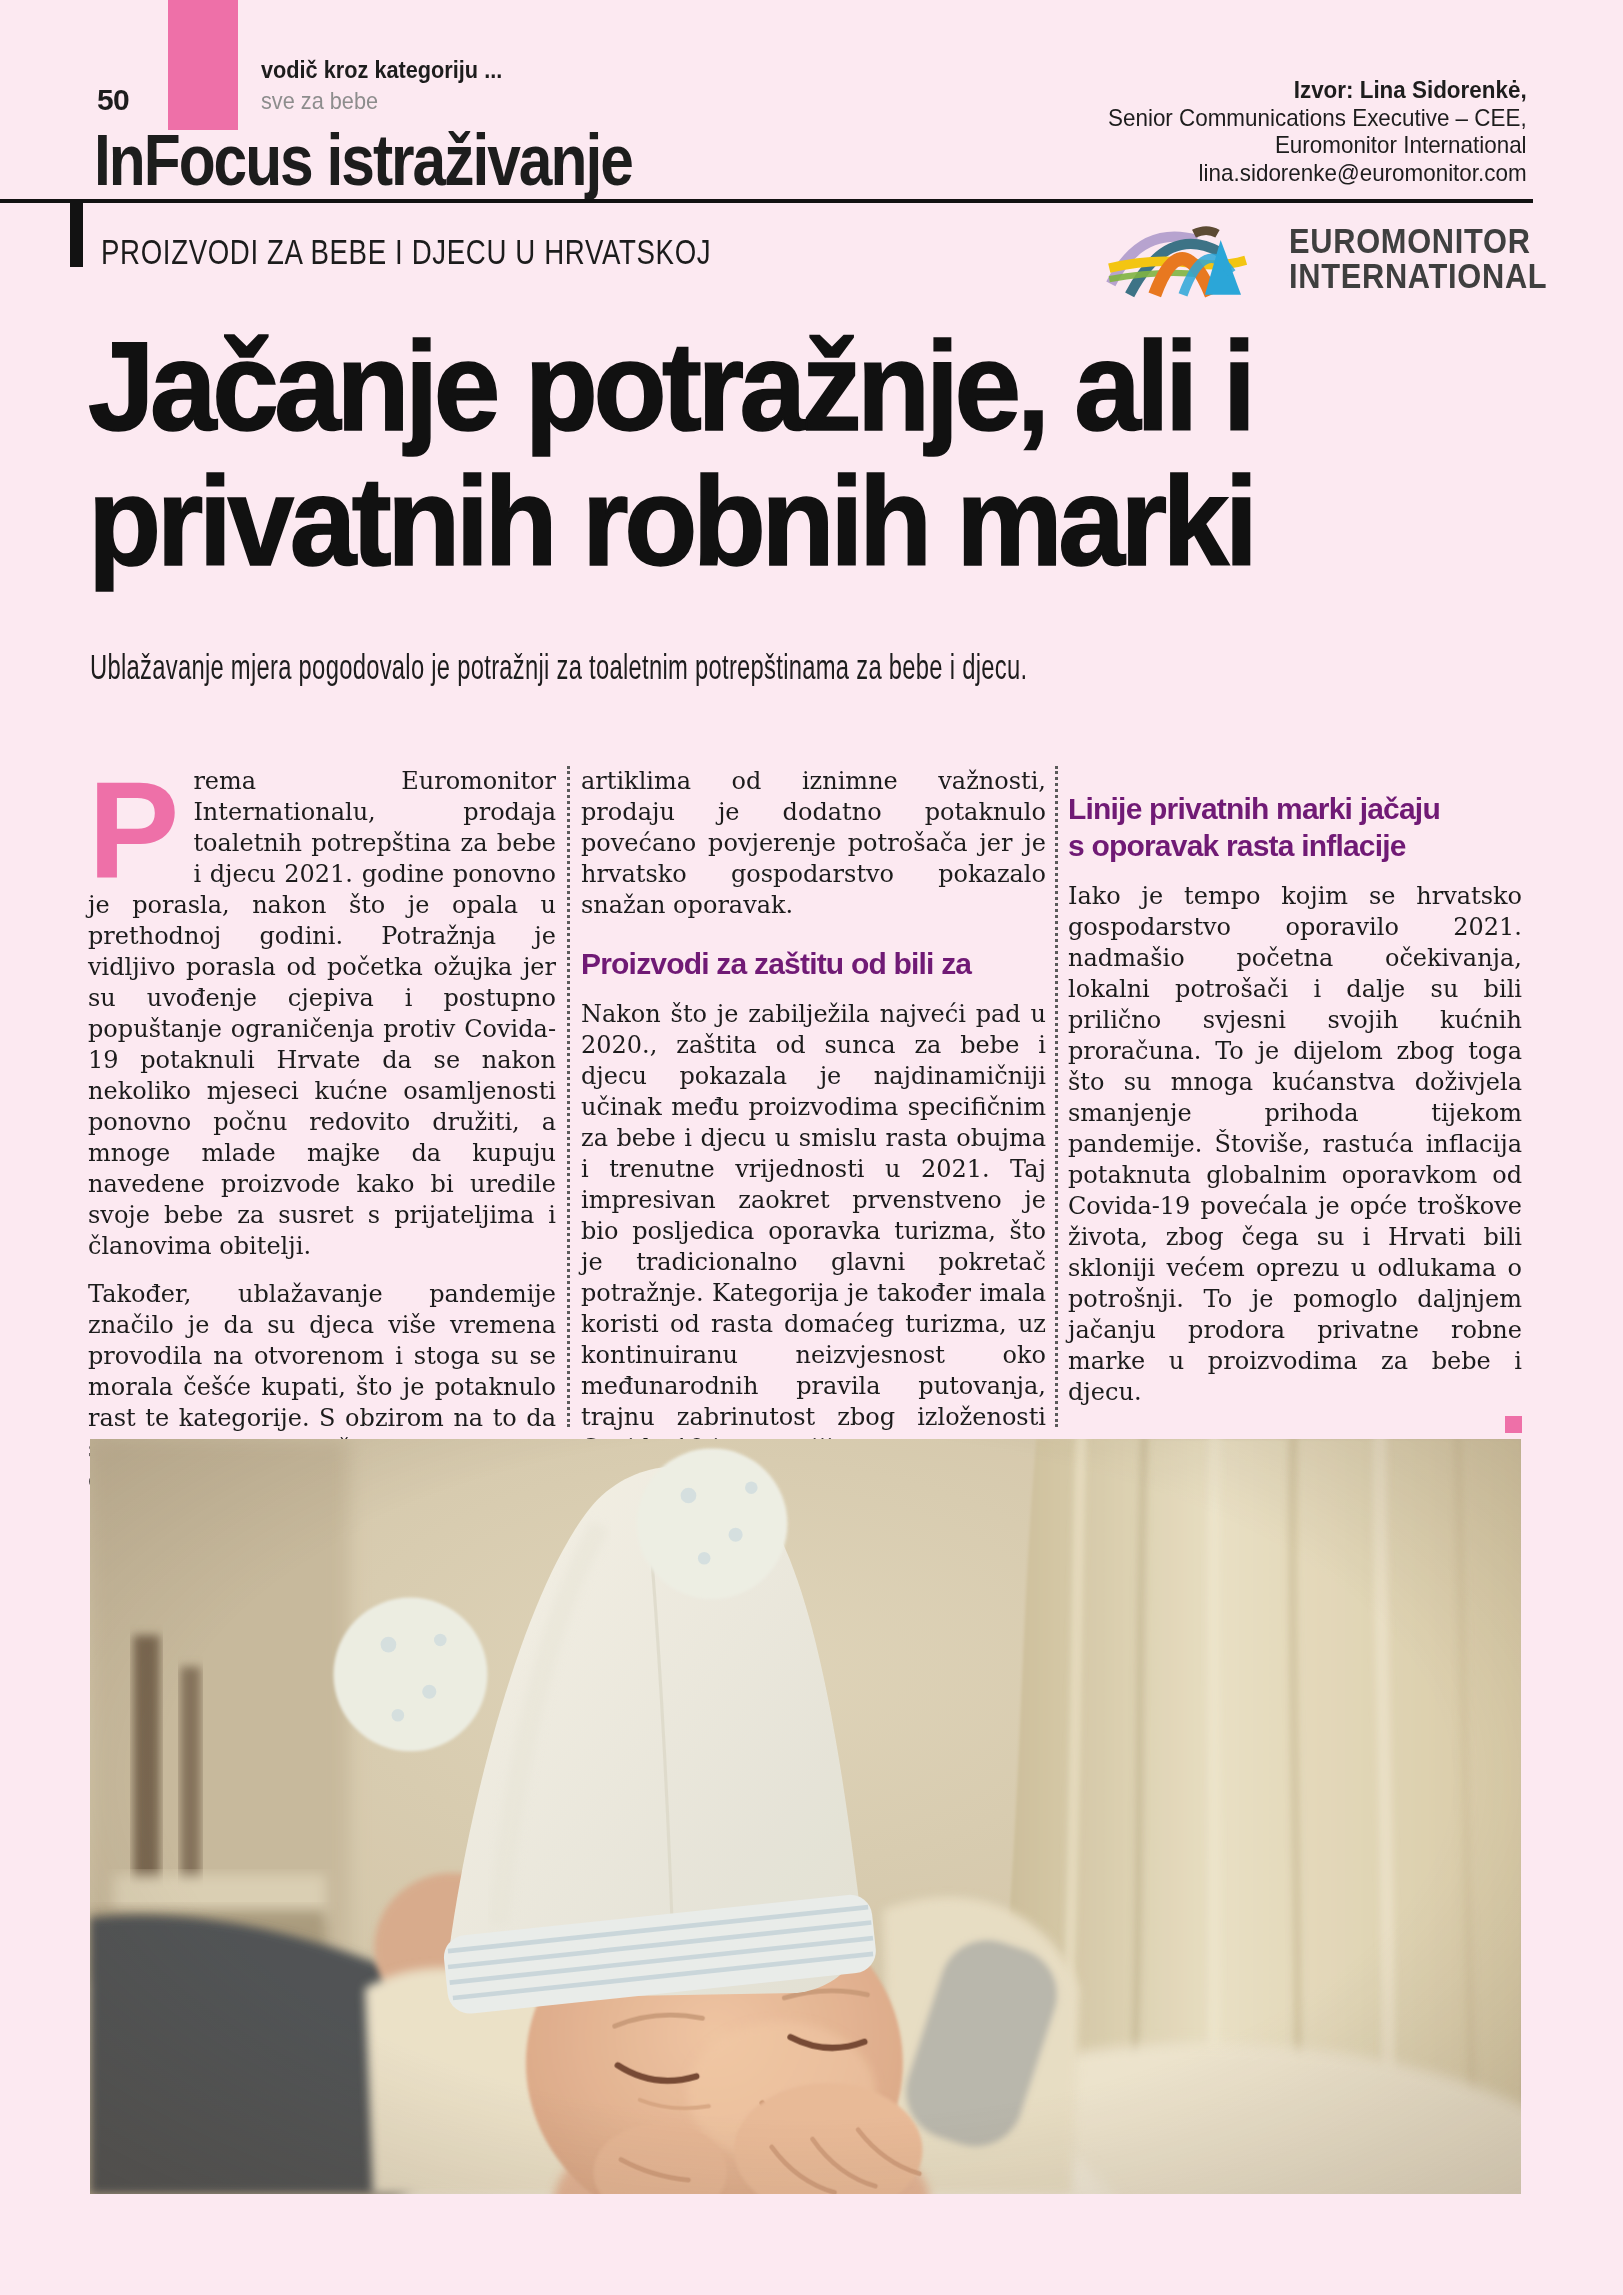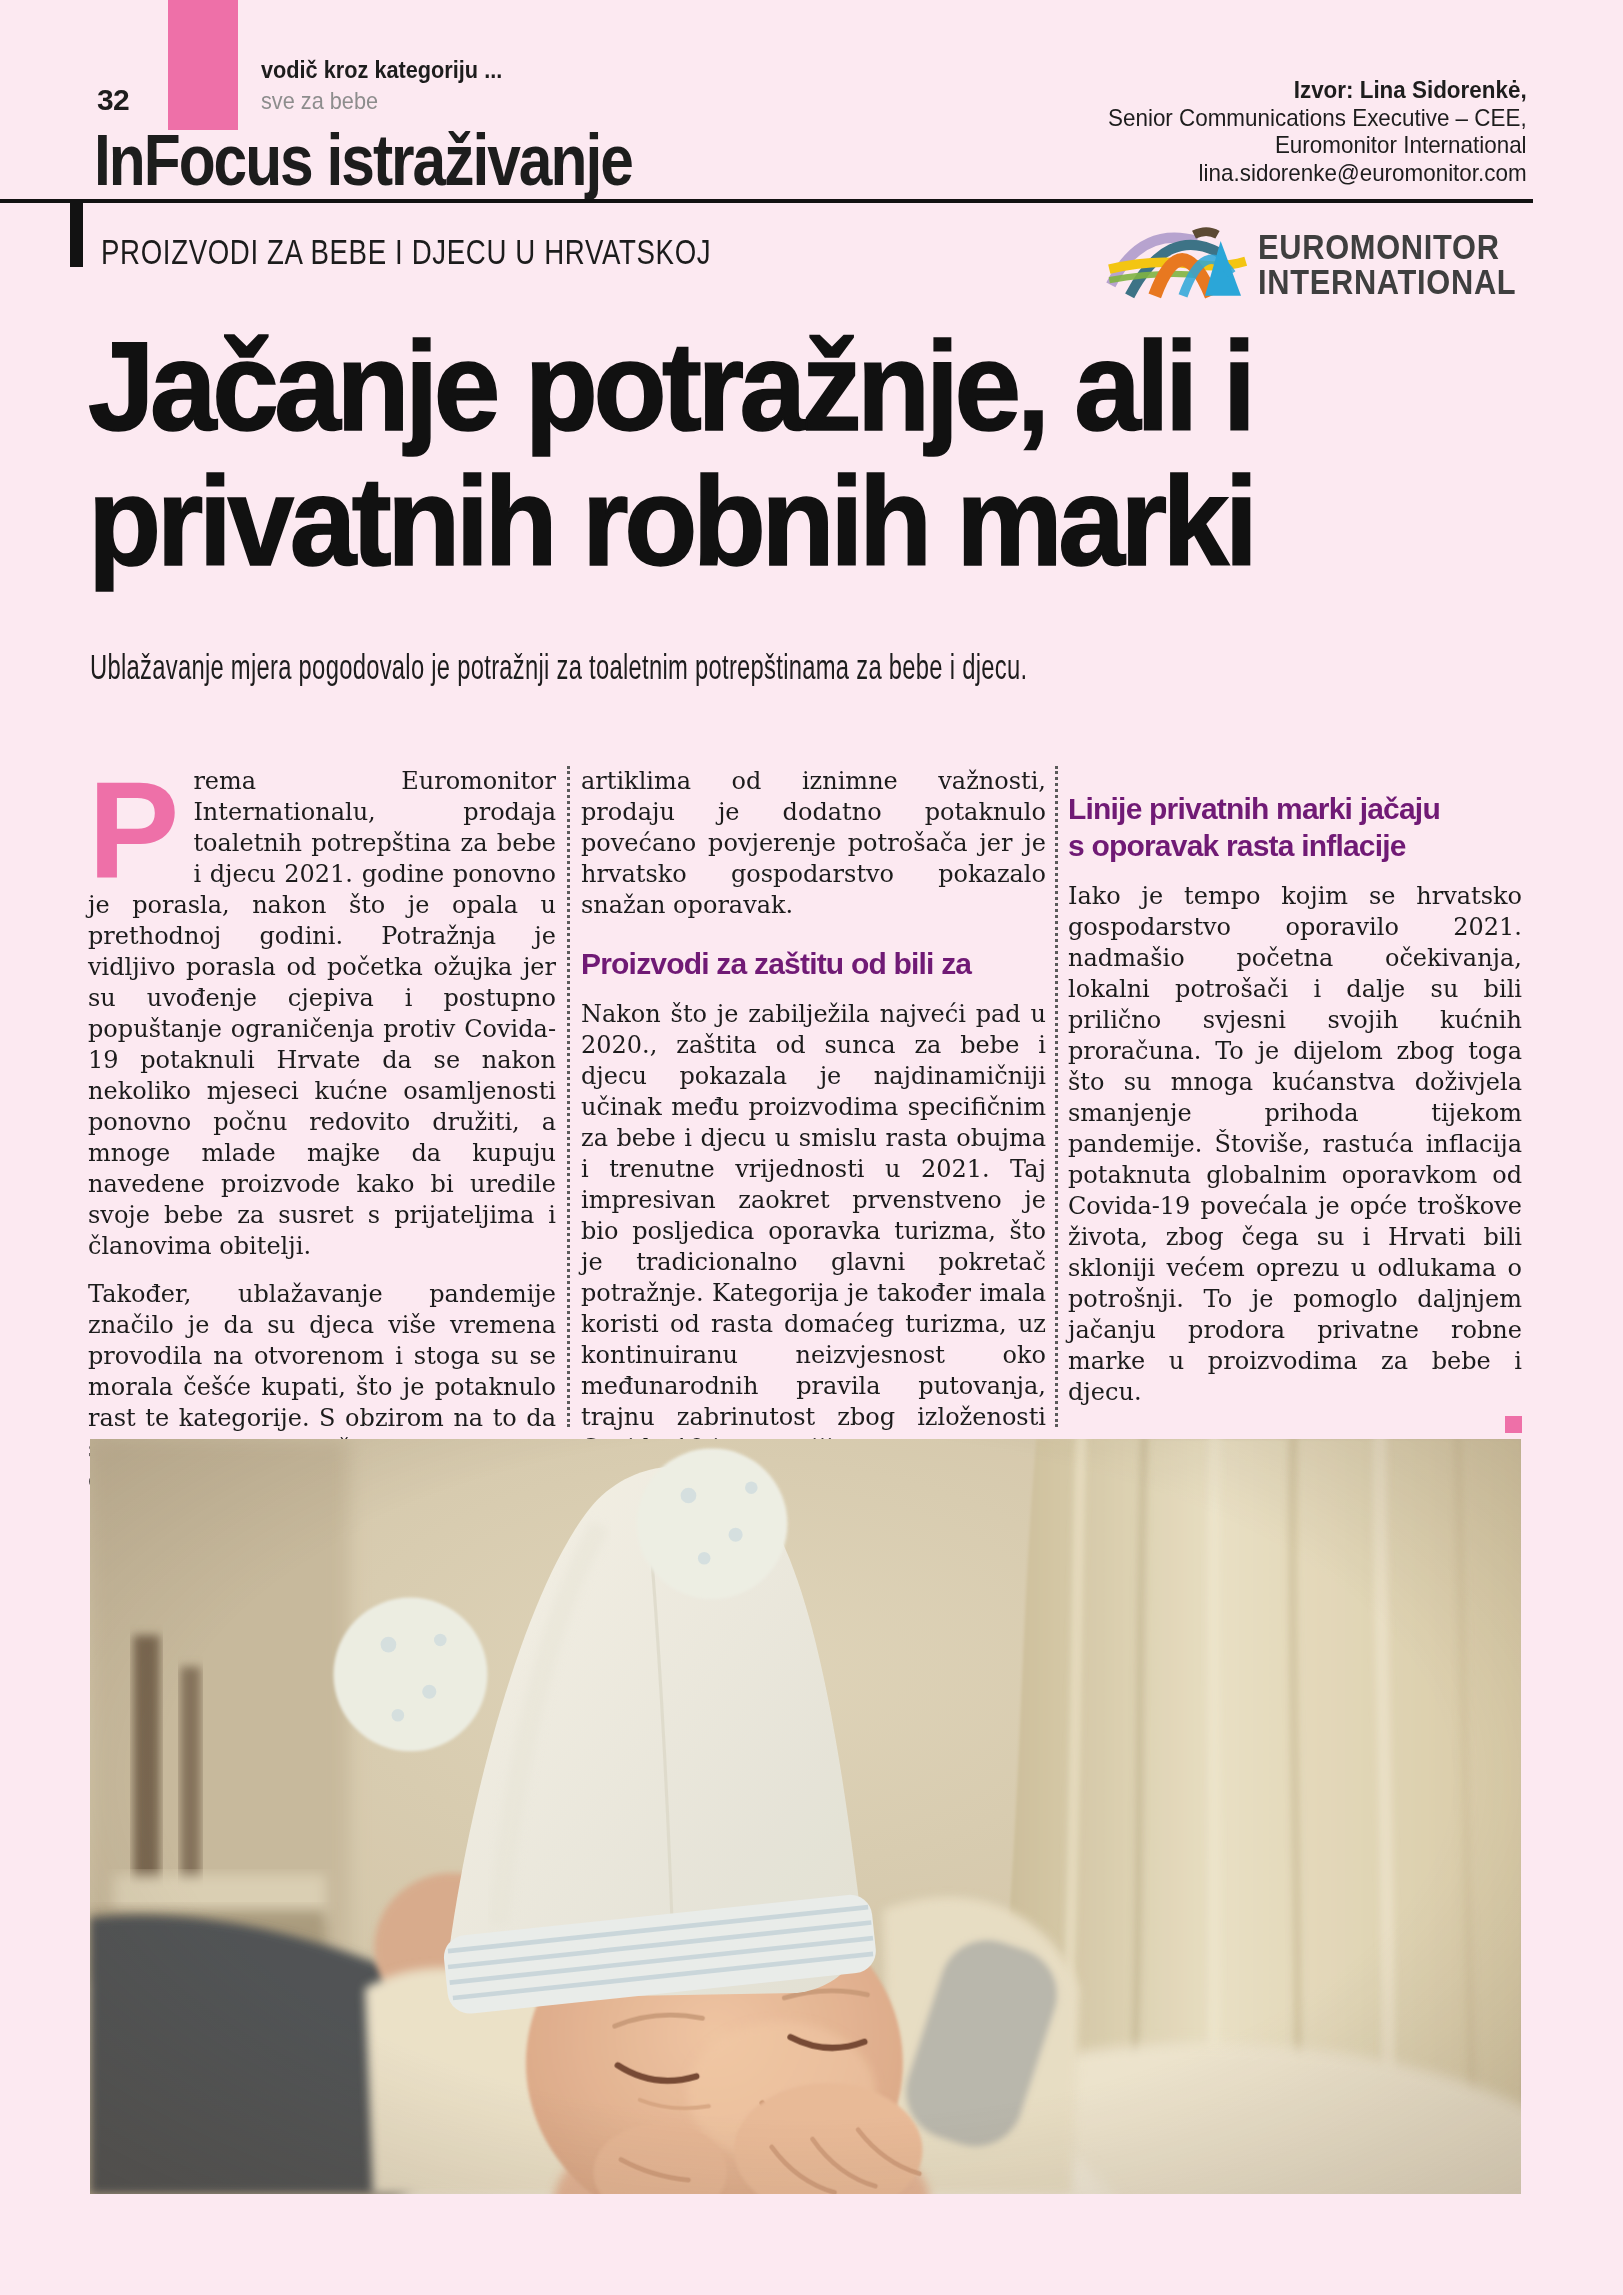--- a/index.html
+++ b/index.html
@@ -27,21 +27,21 @@
   .source-line{font-size:23.6px;font-weight:400;color:#1d1d1d;}
   .source-email{font-size:23.6px;color:#1d1d1d;text-decoration:none;}
 
   
   .top-rule{left:0;top:199px;width:1533px;height:3.9px;background:#121212;}
   .section-bar{left:70px;top:203px;width:12.6px;height:64px;background:#121212;}
   .section-label{left:101px;top:232px;font-size:35px;font-weight:400;letter-spacing:0.8px;
     transform:scaleX(.79);transform-origin:left top;white-space:nowrap;color:#1c1c1c;}
 
   
-  .logo{left:1106px;top:217px;width:424px;height:82px;display:flex;align-items:flex-end;}
+  .logo{left:1106px;top:217px;width:424px;height:82px;display:flex;align-items:center;gap:31px;}
   .logo-arcs{width:143px;height:80px;flex:0 0 auto;}
   .logo-text{margin-left:9.4px;font-size:35px;font-weight:700;color:#3f3f3f;line-height:35px;
     letter-spacing:0.8px;transform:scaleX(.88);transform-origin:left center;white-space:nowrap;}
 
   
   .headline{left:88px;top:319px;font-size:126px;font-weight:700;line-height:135px;
     letter-spacing:-4.7px;color:#111;-webkit-text-stroke:1.6px #111;
     transform:scaleX(.95);transform-origin:left top;white-space:nowrap;}
   .standfirst{left:90px;top:647px;font-size:35px;font-weight:400;color:#1d1d1d;
     transform:scaleX(.68);transform-origin:left top;white-space:nowrap;letter-spacing:0.4px;}
@@ -64,21 +64,21 @@
   .endmark{width:17.3px;height:17.3px;background:#ee70a8;margin:7.9px 0 0 auto;}
 
   
   .photo{left:90px;top:1439px;width:1431px;height:755px;overflow:hidden;}
   .photo svg{display:block;width:100%;height:100%;}
 </style>
 </head>
 <body>
 
 <div class="abs kicker-rect"></div>
-<div class="abs page-number">32</div>
+<div class="abs page-number">50</div>
 <div class="abs kicker-block">
   <div class="kicker-1">vodič kroz kategoriju ...</div>
   <div class="kicker-2">sve za bebe</div>
 </div>
 <div class="abs masthead">InFocus istraživanje</div>
 
 <div class="abs source-block">
   <div class="source-name">Izvor: Lina Sidorenkė,</div>
   <div class="source-line">Senior Communications Executive – CEE,</div>
   <div class="source-line">Euromonitor International</div>

